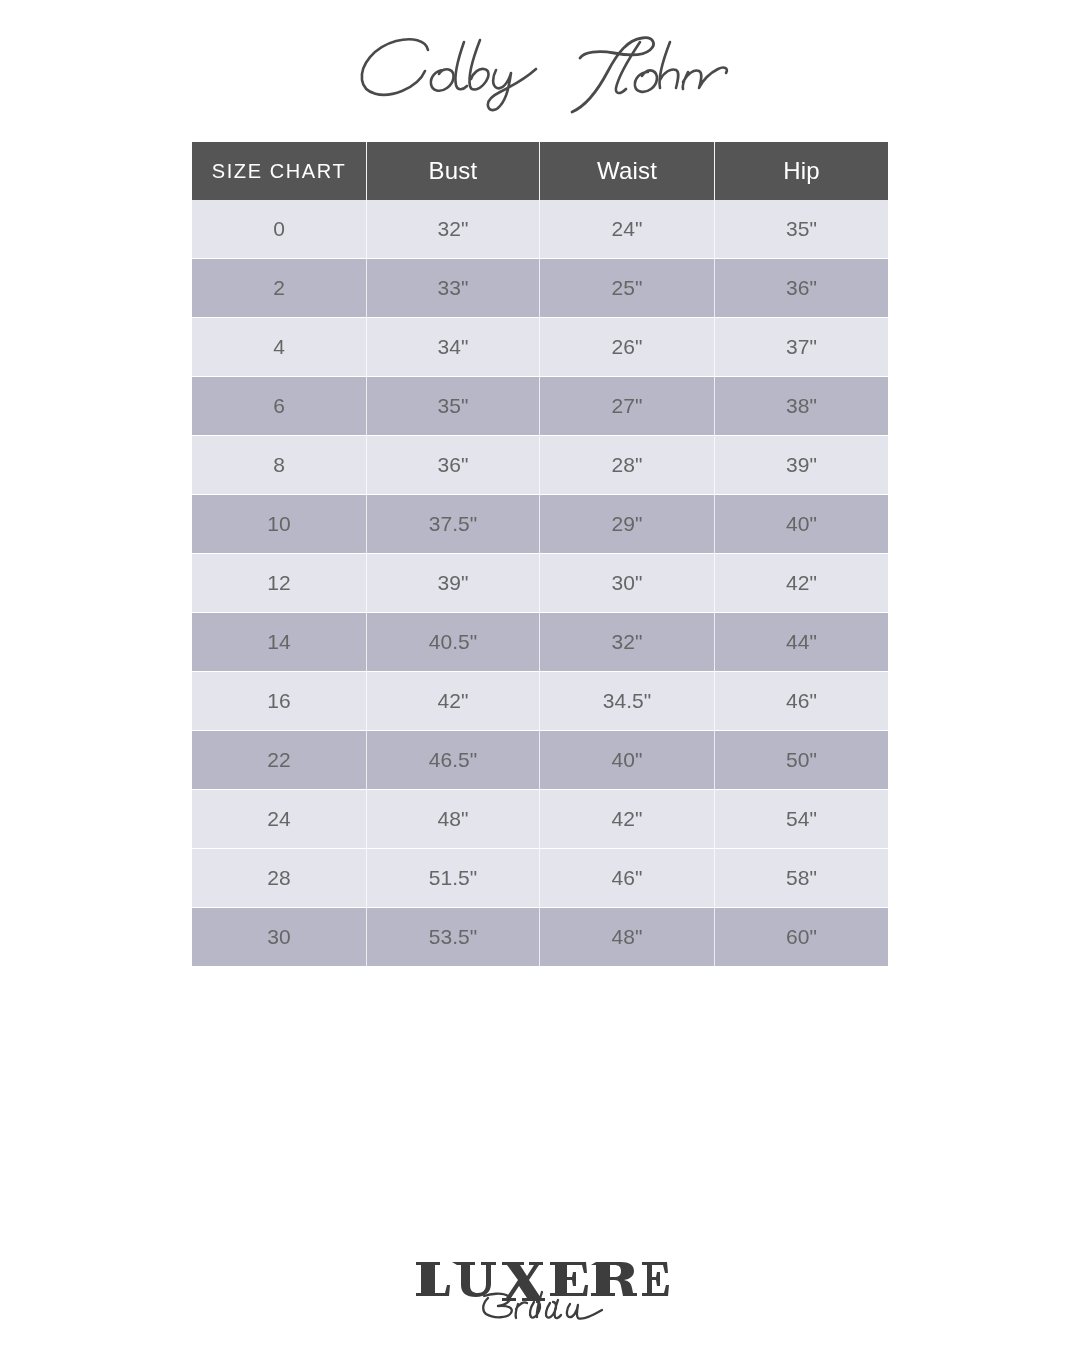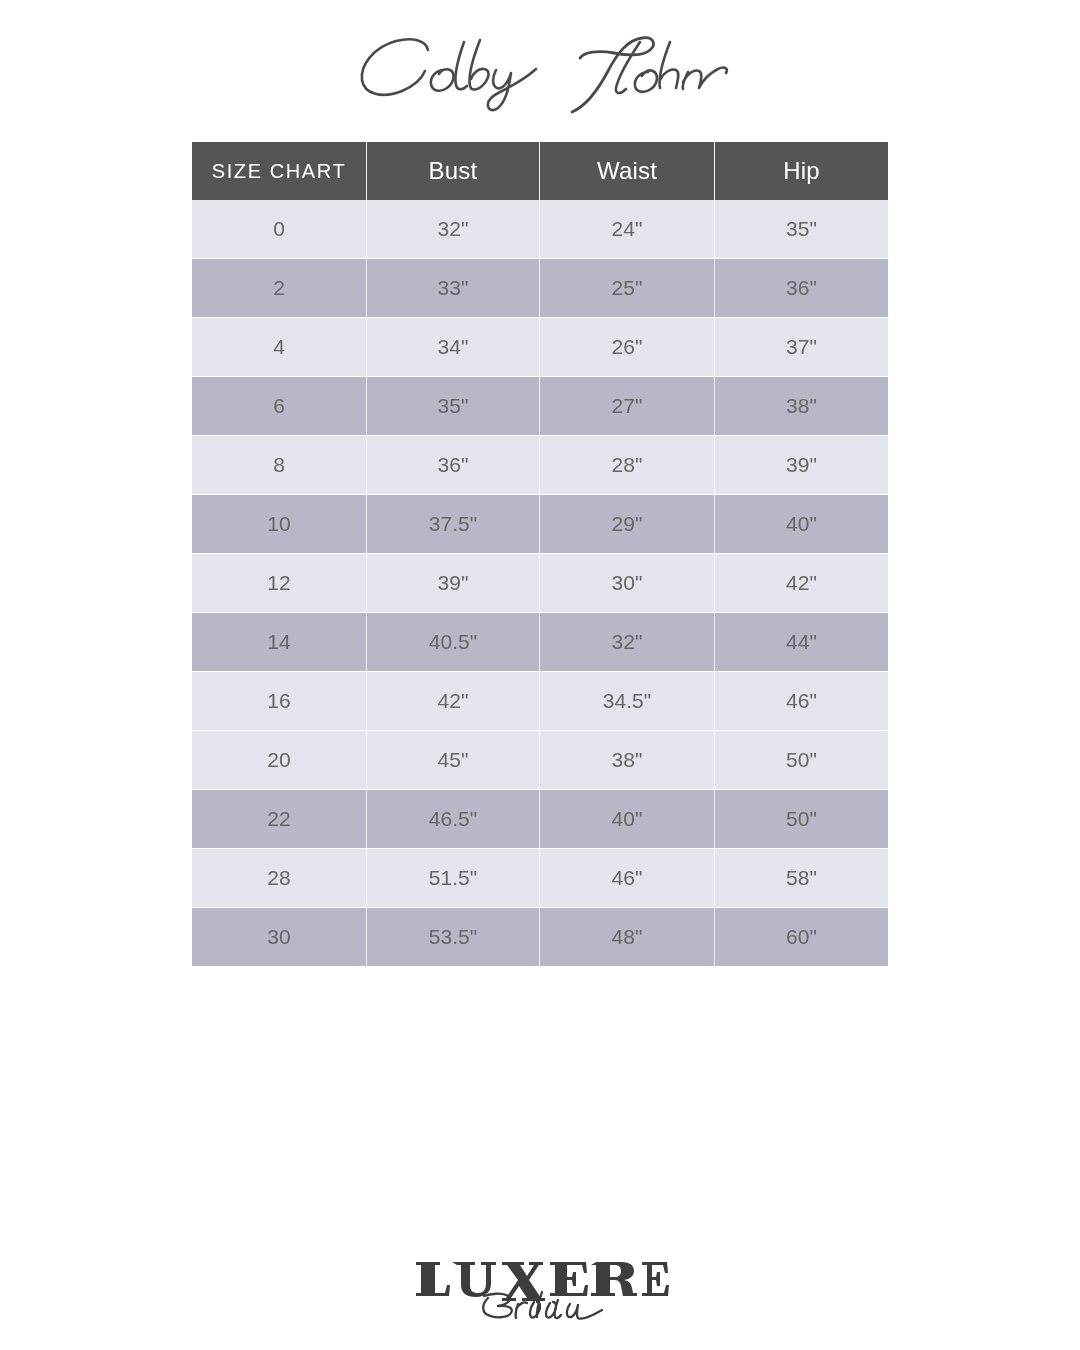--- a/index.html
+++ b/index.html
@@ -208,31 +208,31 @@
             <td>40.5"</td>
             <td>32"</td>
             <td>44"</td>
           </tr>
           <tr class="row-light">
             <td>16</td>
             <td>42"</td>
             <td>34.5"</td>
             <td>46"</td>
           </tr>
-          <tr class="row-light">
-            <td>20</td>
-            <td>45"</td>
-            <td>38"</td>
-            <td>50"</td>
-          </tr>
           <tr class="row-dark">
             <td>22</td>
             <td>46.5"</td>
             <td>40"</td>
             <td>50"</td>
+          </tr>
+          <tr class="row-light">
+            <td>24</td>
+            <td>48"</td>
+            <td>42"</td>
+            <td>54"</td>
           </tr>
           <tr class="row-light">
             <td>28</td>
             <td>51.5"</td>
             <td>46"</td>
             <td>58"</td>
           </tr>
           <tr class="row-dark">
             <td>30</td>
             <td>53.5"</td>

